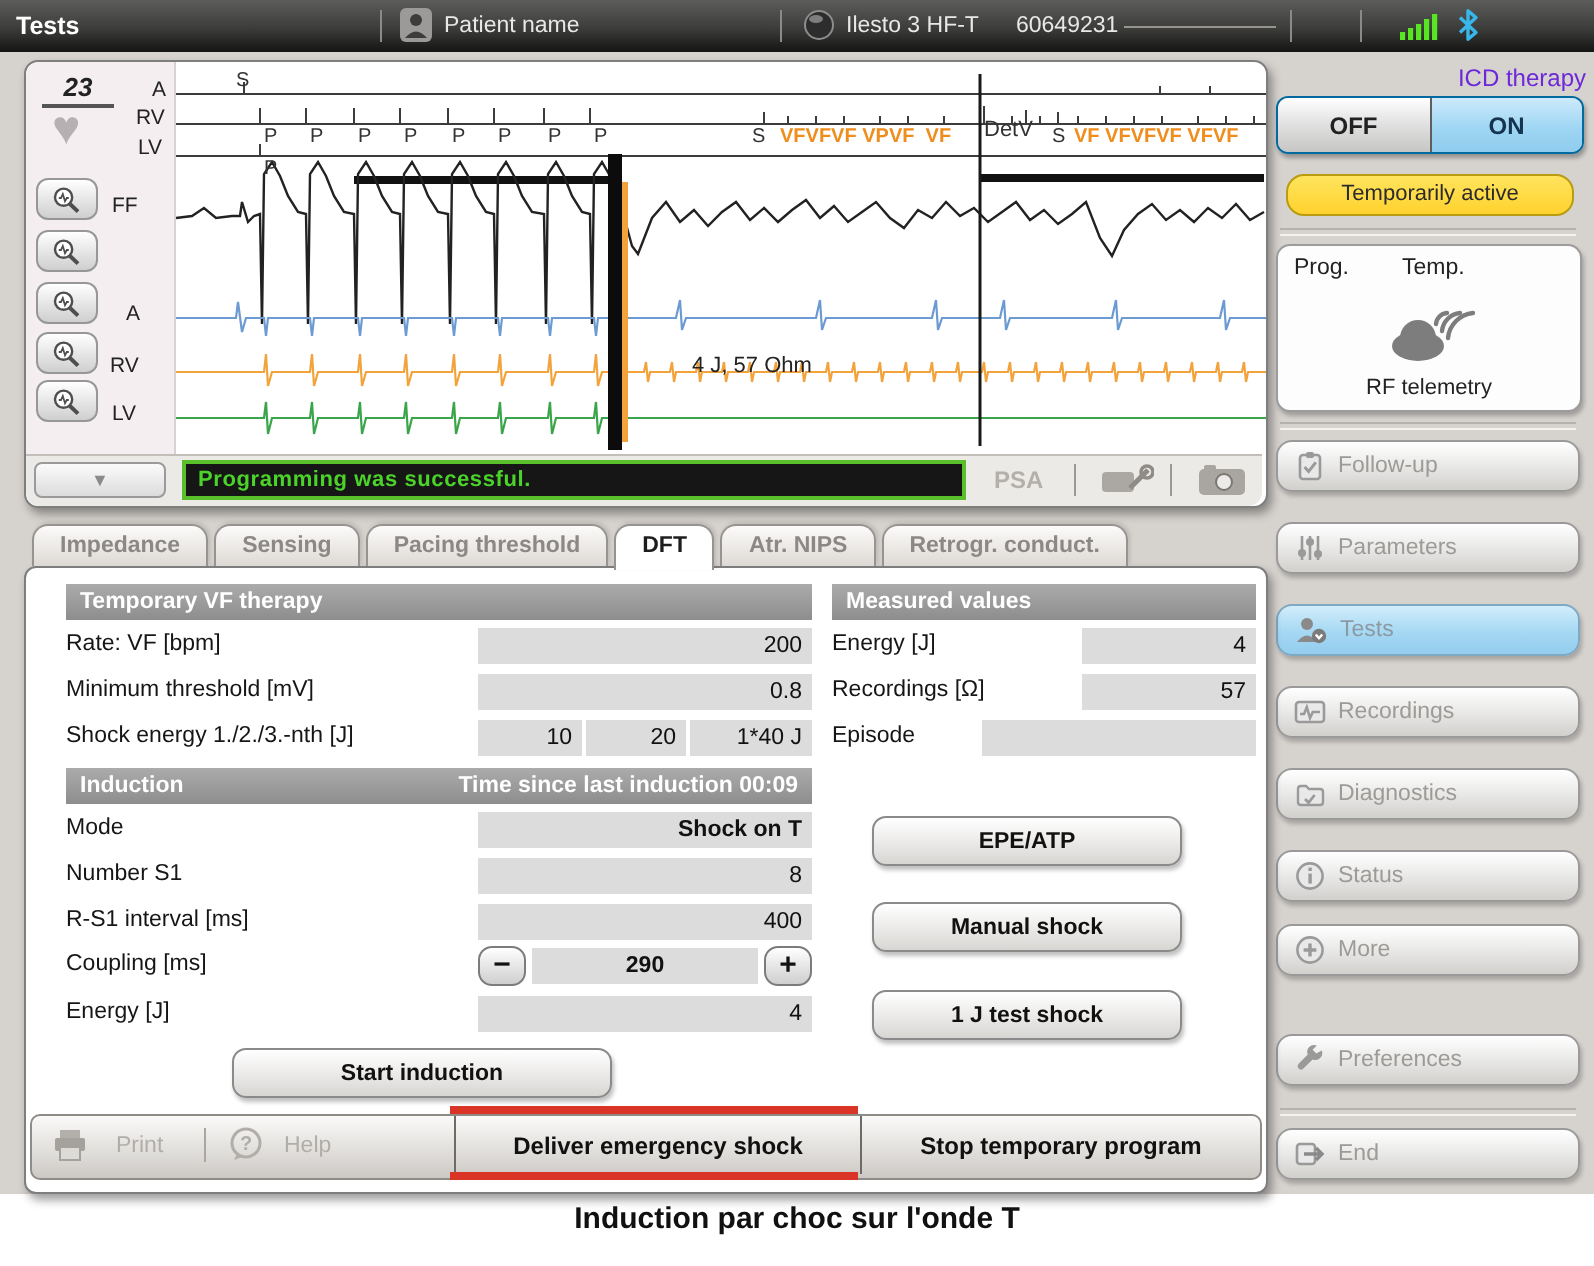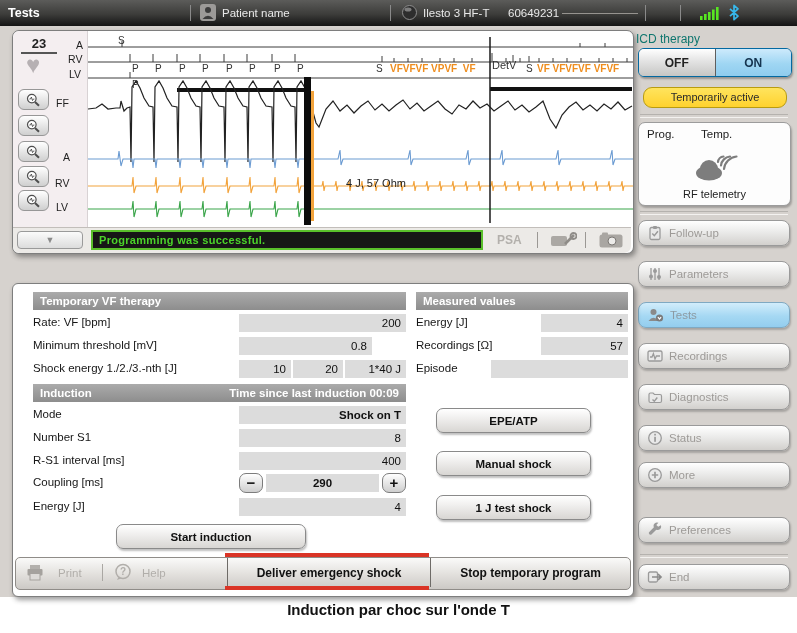--- a/index.html
+++ b/index.html
@@ -7,36 +7,36 @@
   .abs{position:absolute;}
   
   .topbar{position:absolute;left:0;top:0;width:797px;height:26px;background:linear-gradient(#5c5c5a,#3c3c3a 55%,#141414);color:#f2f2f2;}
   .tb-title{position:absolute;left:8px;top:6px;font-size:12.5px;font-weight:bold;color:#fff;}
   .tb-text{position:absolute;top:7px;font-size:11.5px;color:#e8e8e8;}
   .tb-sep{position:absolute;top:5px;width:1px;height:16px;background:#8a8a8a;}
   
   .app{position:absolute;left:0;top:26px;width:797px;height:571px;background:#d6d2ce;}
   
   .ecg-panel{position:absolute;left:12px;top:4px;width:620px;height:222px;background:#fff;border:1px solid #7e7e7e;border-radius:7px;box-shadow:2px 3px 5px rgba(40,40,40,.45);}
-  .ecg-strip{position:absolute;left:0;top:0;width:74px;height:196px;background:#f4eef0;border-right:1px solid #d8d2d4;border-radius:7px 0 0 0;}
+  .ecg-strip{position:absolute;left:0;top:0;width:74px;height:196px;background:#f4eef0;border-right:1px solid #d8d2d4;border-radius:7px 0 0 0;font-style:italic;}
   .hr-num{position:absolute;left:8px;top:5px;width:36px;text-align:center;font-size:13px;font-weight:bold;color:#222;border-bottom:2px solid #555;padding-bottom:1px;}
   .heart{position:absolute;left:13px;top:22px;font-size:24px;color:#b6b0b3;line-height:24px;}
   .zoombtn{position:absolute;left:5px;width:31px;height:21px;background:linear-gradient(#ffffff,#e9e9e9 45%,#cfcfcf);border:1px solid #979797;border-radius:6px;display:flex;align-items:center;justify-content:center;padding:0;}
   .ch-label{position:absolute;font-size:10.5px;color:#222;white-space:nowrap;}
   .ecg-chart{position:absolute;left:75px;top:0;width:545px;height:196px;}
   .mk{position:absolute;font-size:10px;color:#333;white-space:pre;}
   .mk.orange{color:#ef8d1d;font-weight:bold;}
   .ecg-status{position:absolute;left:0;top:196px;width:618px;height:25px;background:#eceae7;border-top:1px solid #c2beba;border-radius:0 0 7px 7px;}
   .dropbtn{position:absolute;left:4px;top:3px;width:66px;height:18px;background:linear-gradient(#fbfbfb,#dcdcdc);border:1px solid #9a9a9a;border-radius:4px;color:#8a8a8a;font-size:9px;text-align:center;line-height:17px;padding:0;}
   .msgbox{position:absolute;left:78px;top:2px;width:392px;height:20px;background:#161616;border:2px solid #59bf2b;box-sizing:border-box;color:#4bd32a;font-size:11px;font-weight:bold;line-height:16px;padding-left:6px;letter-spacing:.3px;}
   .psa{position:absolute;left:484px;top:5px;font-size:12px;font-weight:bold;color:#b3b0ac;}
   .st-sep{position:absolute;top:4px;width:1px;height:16px;background:#9b9894;}
   
   .sidebar{position:absolute;left:636px;top:4px;width:157px;height:566px;}
-  .sb-title{position:absolute;left:0;top:2px;width:157px;text-align:left;font-size:12px;color:#0f766e;}
+  .sb-title{position:absolute;left:0;top:2px;width:157px;text-align:right;font-size:12px;color:#6d28d9;}
   .offon{position:absolute;left:2px;top:18px;width:152px;height:27px;border:1px solid #0369a1;border-radius:6px;overflow:hidden;display:flex;box-shadow:1px 2px 2px rgba(0,0,0,.3);}
   .offon button{flex:1;border:none;font-weight:bold;font-size:12px;padding:0;}
   .off-btn{background:linear-gradient(#ffffff,#e3e3e3 45%,#c6c6c4);color:#222;border-right:1px solid #5e5e5e !important;}
   .on-btn{background:linear-gradient(#cdeafc,#9fd6f3 55%,#8fccee);color:#15344f;}
   .badge{position:absolute;left:7px;top:57px;width:142px;height:19px;background:linear-gradient(#ffe45e,#ffd22e);border:1px solid #b99c10;border-radius:9px;color:#2b2b2b;font-size:11px;text-align:center;line-height:18px;}
   .sb-hr{position:absolute;left:4px;width:148px;height:2px;border-top:1px solid #b5b2ae;border-bottom:1px solid #f4f2f0;}
   .telem{position:absolute;left:2px;top:92px;width:151px;height:82px;background:#fdfdfd;border:1px solid #9c9c9c;border-radius:7px;box-shadow:1px 2px 2px rgba(0,0,0,.25);}
   .telem .pt{position:absolute;top:5px;font-size:11.5px;color:#222;text-align:right;}
   .telem .rf{position:absolute;left:0;bottom:5px;width:100%;text-align:center;font-size:11px;color:#222;}
   .navbtn{position:absolute;left:2px;width:152px;height:26px;background:linear-gradient(#ffffff,#ebebea 45%,#d2d0cd);border:1px solid #9a9a9a;border-radius:8px;display:flex;align-items:center;gap:6px;padding:0 0 0 8px;box-shadow:1px 2px 2px rgba(0,0,0,.22);font-size:11.5px;color:#9d9a97;}
@@ -310,28 +310,36 @@
     <div class="sb-hr" style="top:524px"></div>
     <button class="navbtn" style="top:534px">
       <svg width="16" height="16" viewBox="0 0 16 16">
           <rect x="1.5" y="3" width="9" height="10" rx="1.5" fill="#e9e9e9" stroke="#9a9a9a" stroke-width="1.3"></rect>
           <path d="M5 8h9M11 5l3 3-3 3" fill="none" stroke="#8a8a8a" stroke-width="1.7"></path>
         </svg>
       <span>End</span>
     </button>
   </aside>
 
+  <nav class="tabs">
+    <div class="tab">Impedance</div>
+    <div class="tab">Sensing</div>
+    <div class="tab">Pacing threshold</div>
+    <div class="tab active">DFT</div>
+    <div class="tab">Atr. NIPS</div>
+    <div class="tab">Retrogr. conduct.</div>
+  </nav>
 
   <section class="content">
 
     <div class="hdrbar" style="left:20px;top:8px;width:373px">Temporary VF therapy</div>
     <span class="lbl" style="left:20px;top:32px">Rate: VF [bpm]</span>
     <div class="vbox" style="left:226px;top:30px;width:167px">200</div>
     <span class="lbl" style="left:20px;top:55px">Minimum threshold [mV]</span>
-    <div class="vbox" style="left:226px;top:53px;width:133px">0.8</div>
+    <div class="vbox" style="left:226px;top:53px;width:167px">0.8</div>
     <span class="lbl" style="left:20px;top:78px">Shock energy 1./2./3.-nth [J]</span>
     <div class="vbox" style="left:226px;top:76px;width:52px">10</div>
     <div class="vbox" style="left:280px;top:76px;width:50px">20</div>
     <div class="vbox" style="left:332px;top:76px;width:61px">1*40 J</div>
 
     <div class="hdrbar" style="left:403px;top:8px;width:212px">Measured values</div>
     <span class="lbl" style="left:403px;top:32px">Energy [J]</span>
     <div class="vbox" style="left:528px;top:30px;width:87px">4</div>
     <span class="lbl" style="left:403px;top:55px">Recordings [Ω]</span>
     <div class="vbox" style="left:528px;top:53px;width:87px">57</div>

